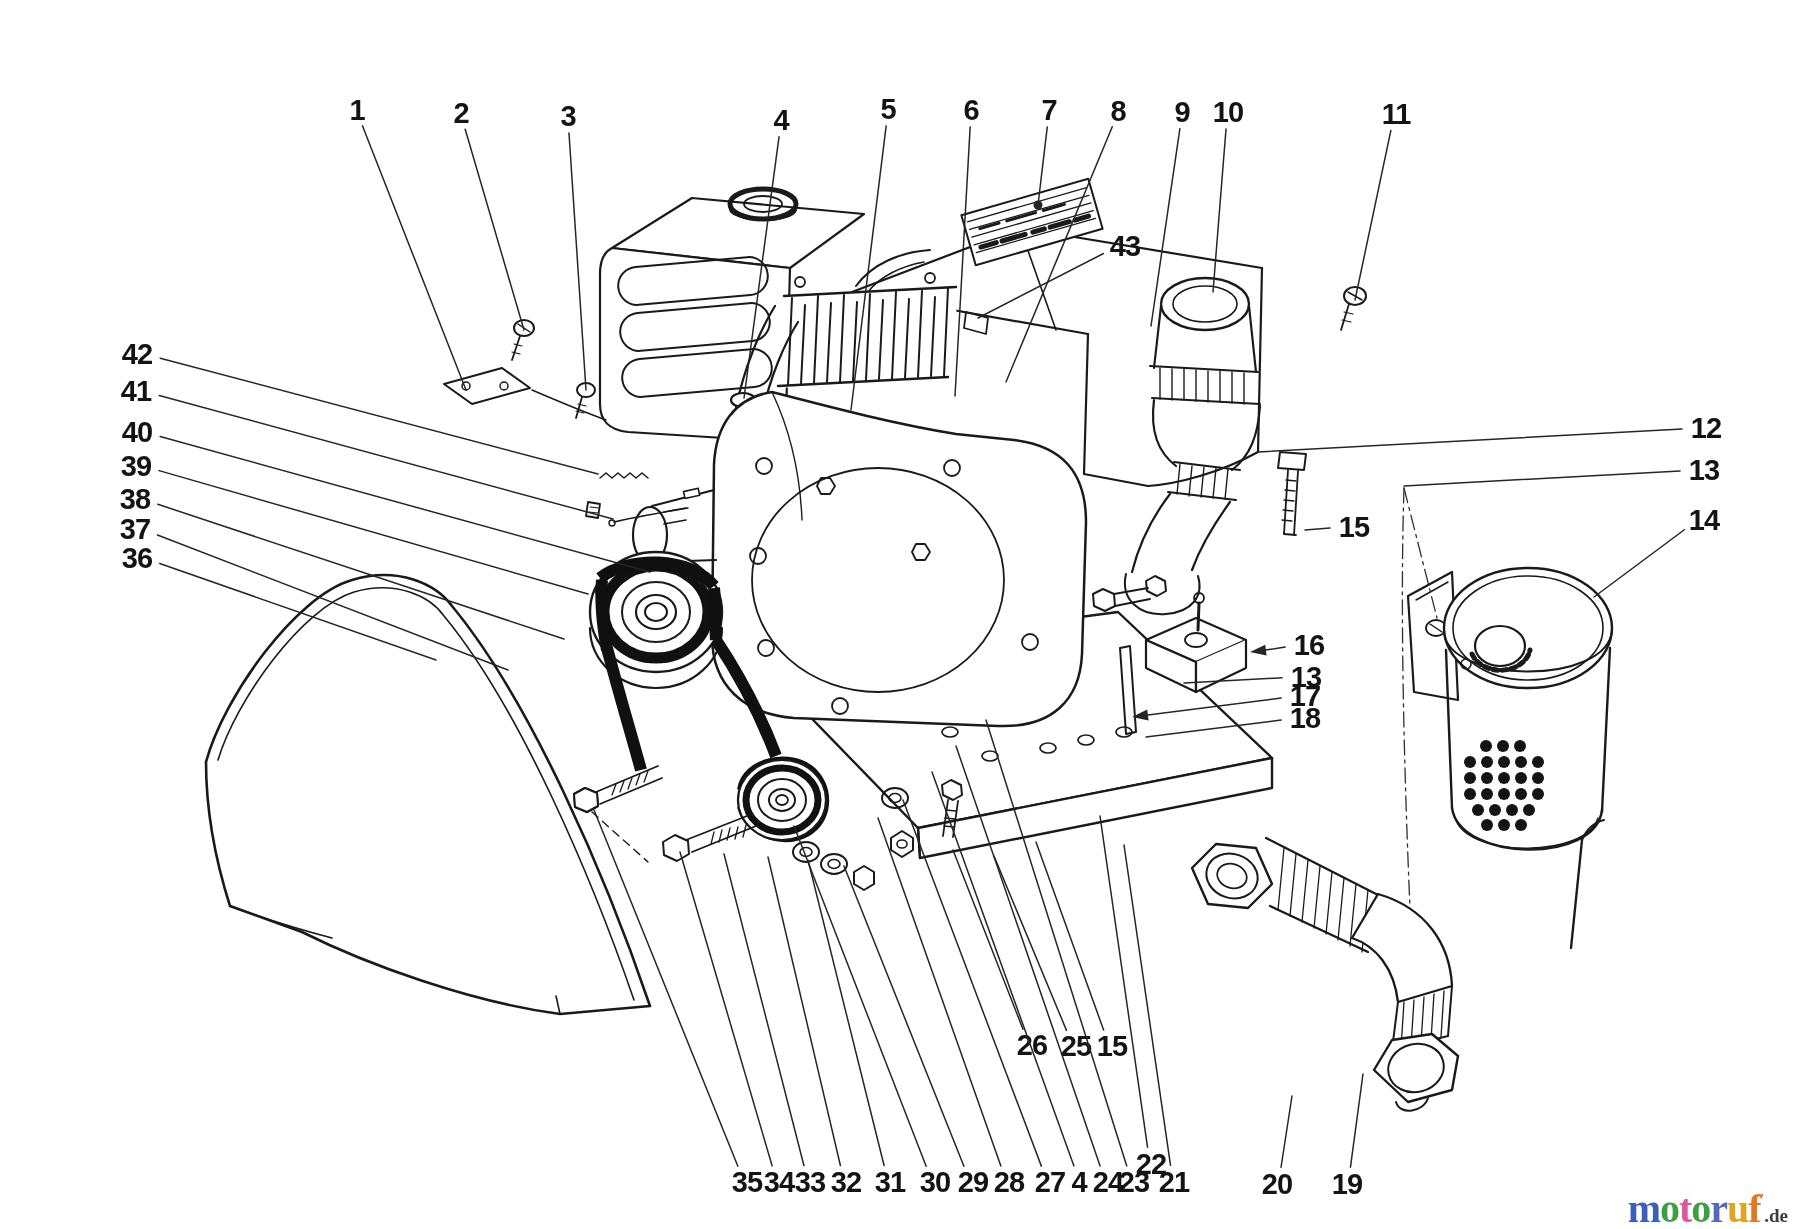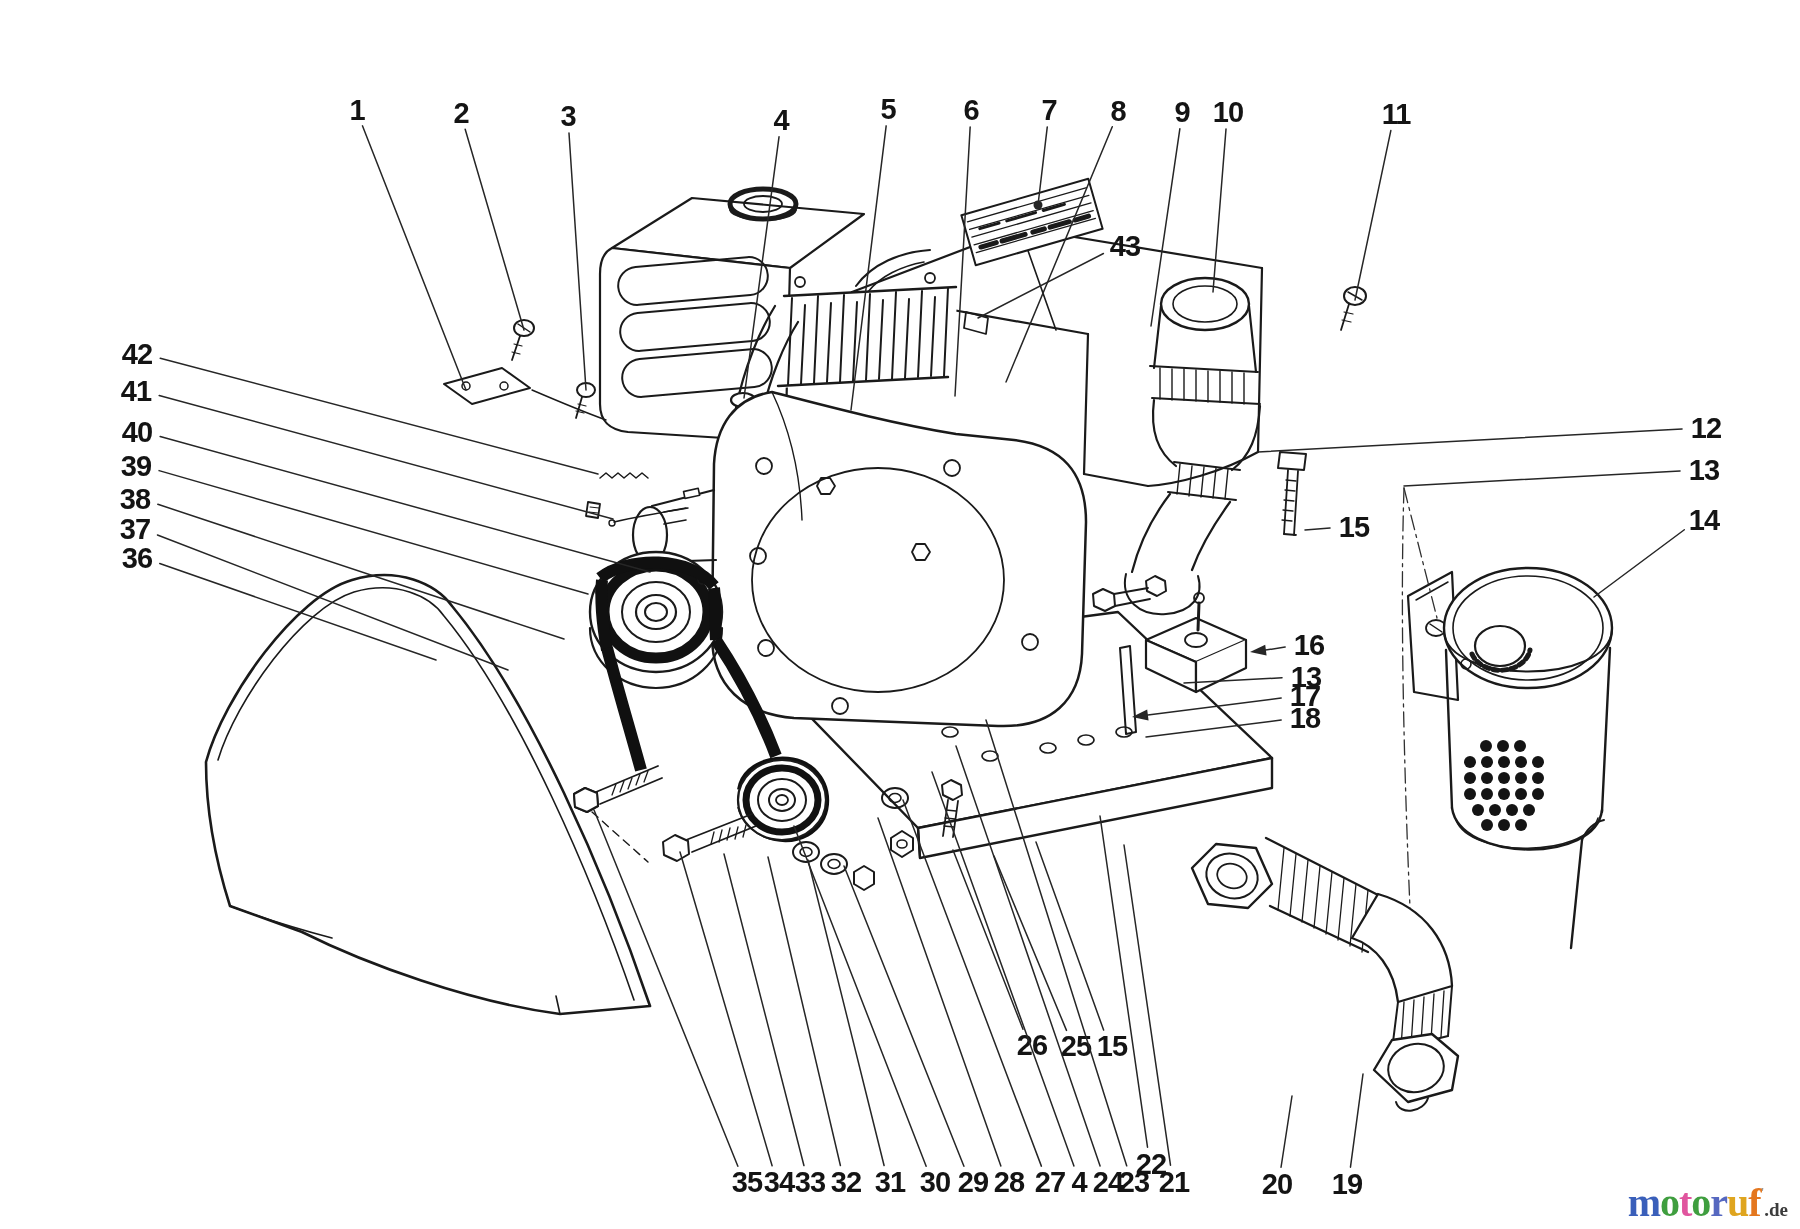--- a/index.html
+++ b/index.html
@@ -1,19 +1,19 @@
 <!DOCTYPE html>
 <html><head>
 <meta charset="utf-8">
 <style>
   html,body{margin:0;padding:0;background:#e8e8e8;}
   .stage{position:relative;width:1800px;height:1229px;background:#ffffff;overflow:hidden;
          font-family:"Liberation Sans","DejaVu Sans",sans-serif;}
   svg{position:absolute;left:0;top:0;}
-  .logo{position:absolute;right:12px;bottom:6px;
+  .logo{position:absolute;right:12px;bottom:0;
         font-family:"Liberation Serif","DejaVu Serif",serif;
         font-weight:bold;font-size:40px;letter-spacing:-1px;line-height:1;
         user-select:none;}
   .logo .mark{font-size:13px;color:#999;vertical-align:20px;letter-spacing:0;}
   .logo .suffix{font-size:19px;color:#3c3c3c;letter-spacing:0;}
   .callout-text{font-family:"Liberation Sans","DejaVu Sans",sans-serif;
                 font-weight:bold;font-size:29px;fill:#141414;letter-spacing:-1px;}
 </style>
 </head>
 <body>

